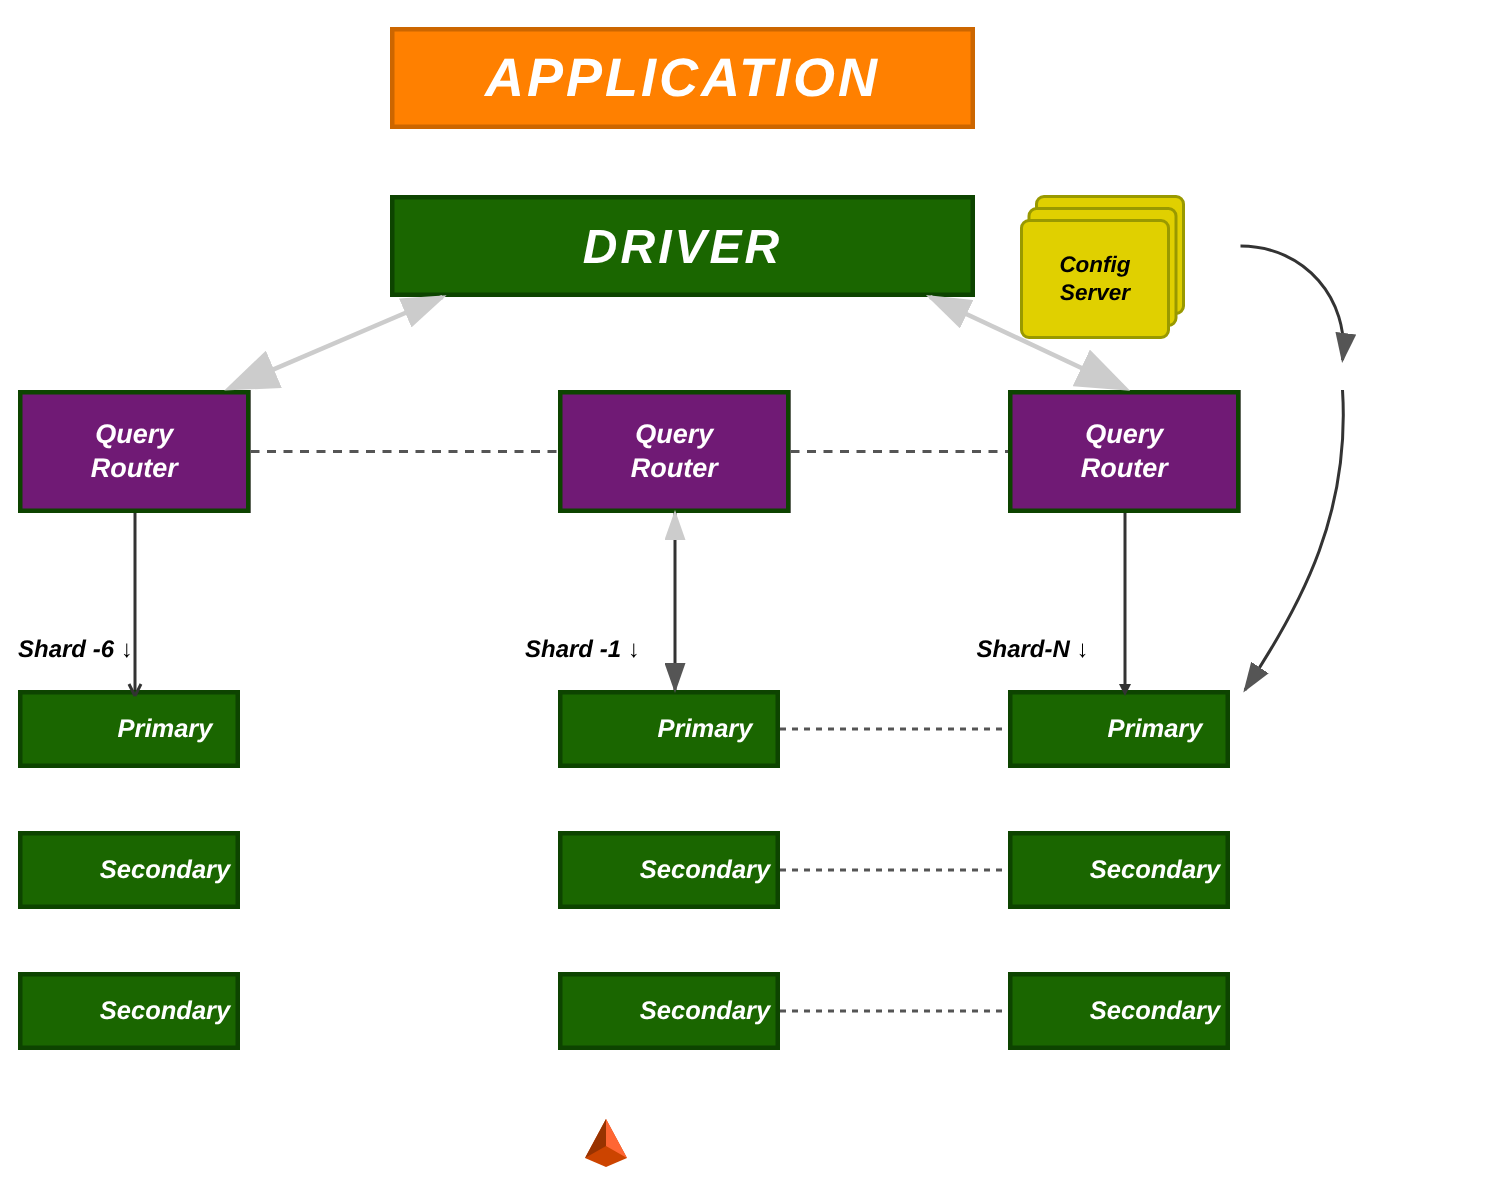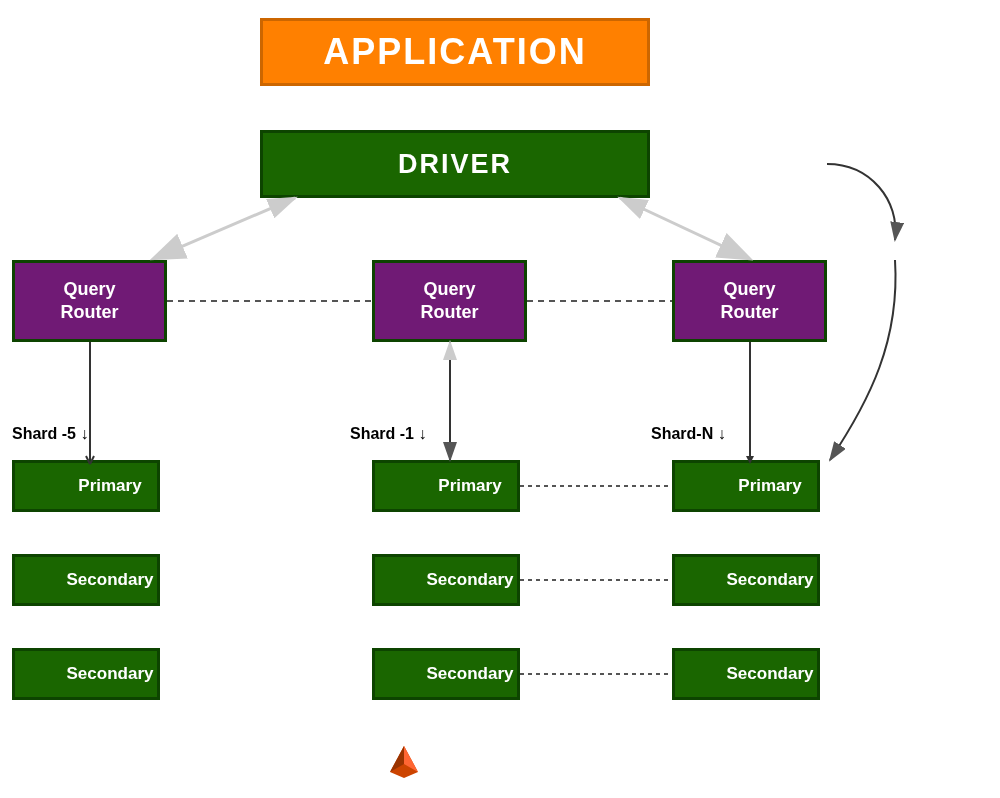--- a/index.html
+++ b/index.html
@@ -9,20 +9,21 @@
       width: 1000px;
       height: 798px;
       position: relative;
       overflow: hidden;
     }
 
     .diagram-container {
       width: 808px;
       height: 798px;
       position: relative;
+      font-style: italic;
     }
 
     
     .app-box {
       position: absolute;
       left: 260px;
       top: 18px;
       width: 390px;
       height: 68px;
       background: #FF8000;
@@ -46,21 +47,21 @@
       width: 390px;
       height: 68px;
       background: #1a6600;
       border: 3px solid #0d4400;
       display: flex;
       align-items: center;
       justify-content: center;
     }
     .driver-box span {
       color: #fff;
-      font-size: 27px;
+      font-size: 32px;
       font-weight: bold;
       letter-spacing: 2px;
     }
 
     
     .qr-box {
       position: absolute;
       width: 155px;
       height: 82px;
       background: #701a75;
@@ -200,21 +201,21 @@
     <span>Query<br>Router</span>
   </div>
   <div class="qr-box qr-mid">
     <span>Query<br>Router</span>
   </div>
   <div class="qr-box qr-right">
     <span>Query<br>Router</span>
   </div>
 
   <div class="shard-label" style="left:12px; top:425px;">
-    <span>Shard -5</span> ↓
+    <span>Shard -6</span> ↓
   </div>
   <div class="shard-label" style="left:350px; top:425px;">
     <span>Shard -1</span> ↓
   </div>
   <div class="shard-label" style="left:651px; top:425px;">
     <span>Shard-N</span> ↓
   </div>
 
   <div class="node-box s1-primary">
     <span>Primary</span>
@@ -239,20 +240,29 @@
   <div class="node-box sn-primary">
     <span>Primary</span>
   </div>
   <div class="node-box sn-secondary1">
     <span>Secondary</span>
   </div>
   <div class="node-box sn-secondary2">
     <span>Secondary</span>
   </div>
 
+  <div class="config-server">
+    <div class="config-stack">
+      <div class="cs-card back2"></div>
+      <div class="cs-card back1"></div>
+      <div class="cs-card front">
+        <span>Config<br>Server</span>
+      </div>
+    </div>
+  </div>
 
   <div class="branding">
 
     <svg class="mongo-icon" viewBox="0 0 36 36">
       <polygon points="18,2 32,28 18,34 4,28" fill="#cc4400"></polygon>
       <polygon points="18,2 32,28 18,20" fill="#ff6633"></polygon>
       <polygon points="18,2 4,28 18,20" fill="#993300"></polygon>
     </svg>
   </div>
 

